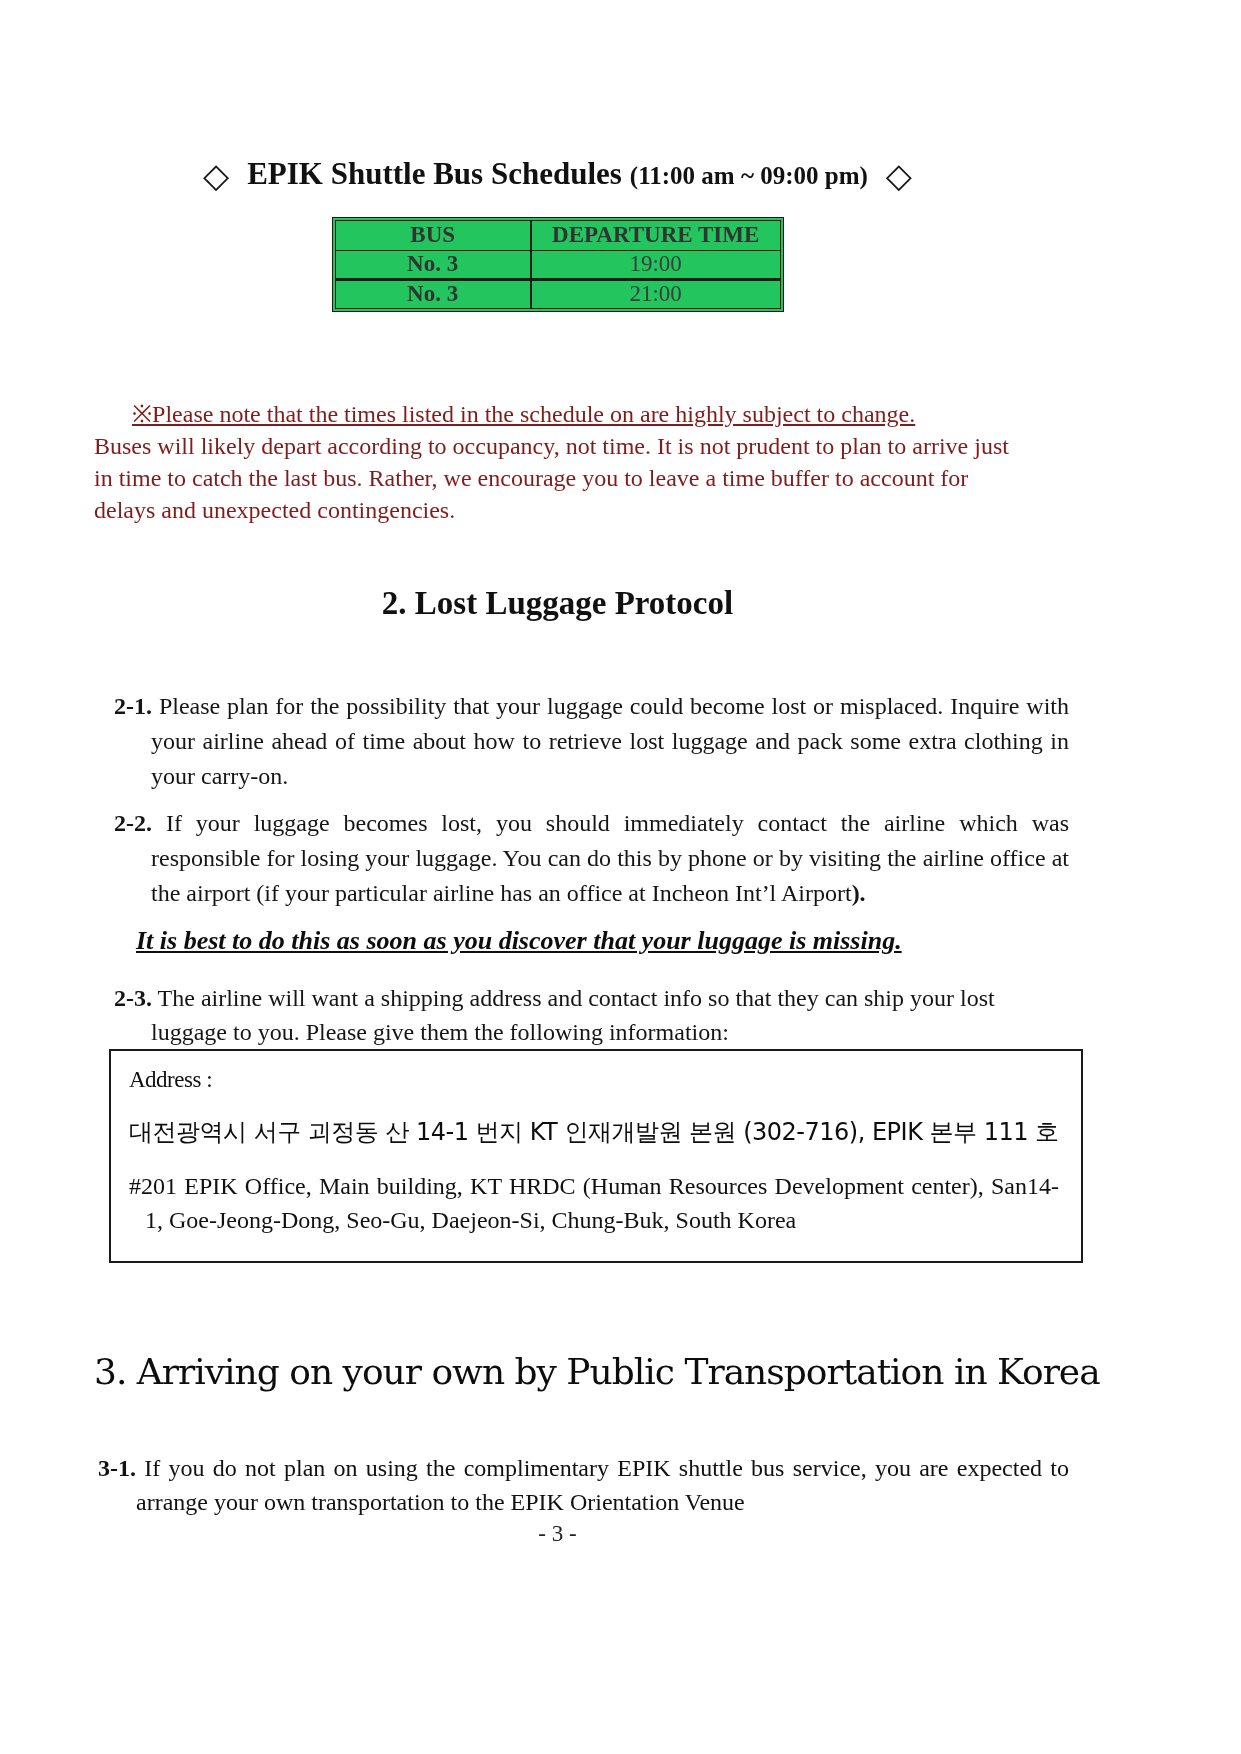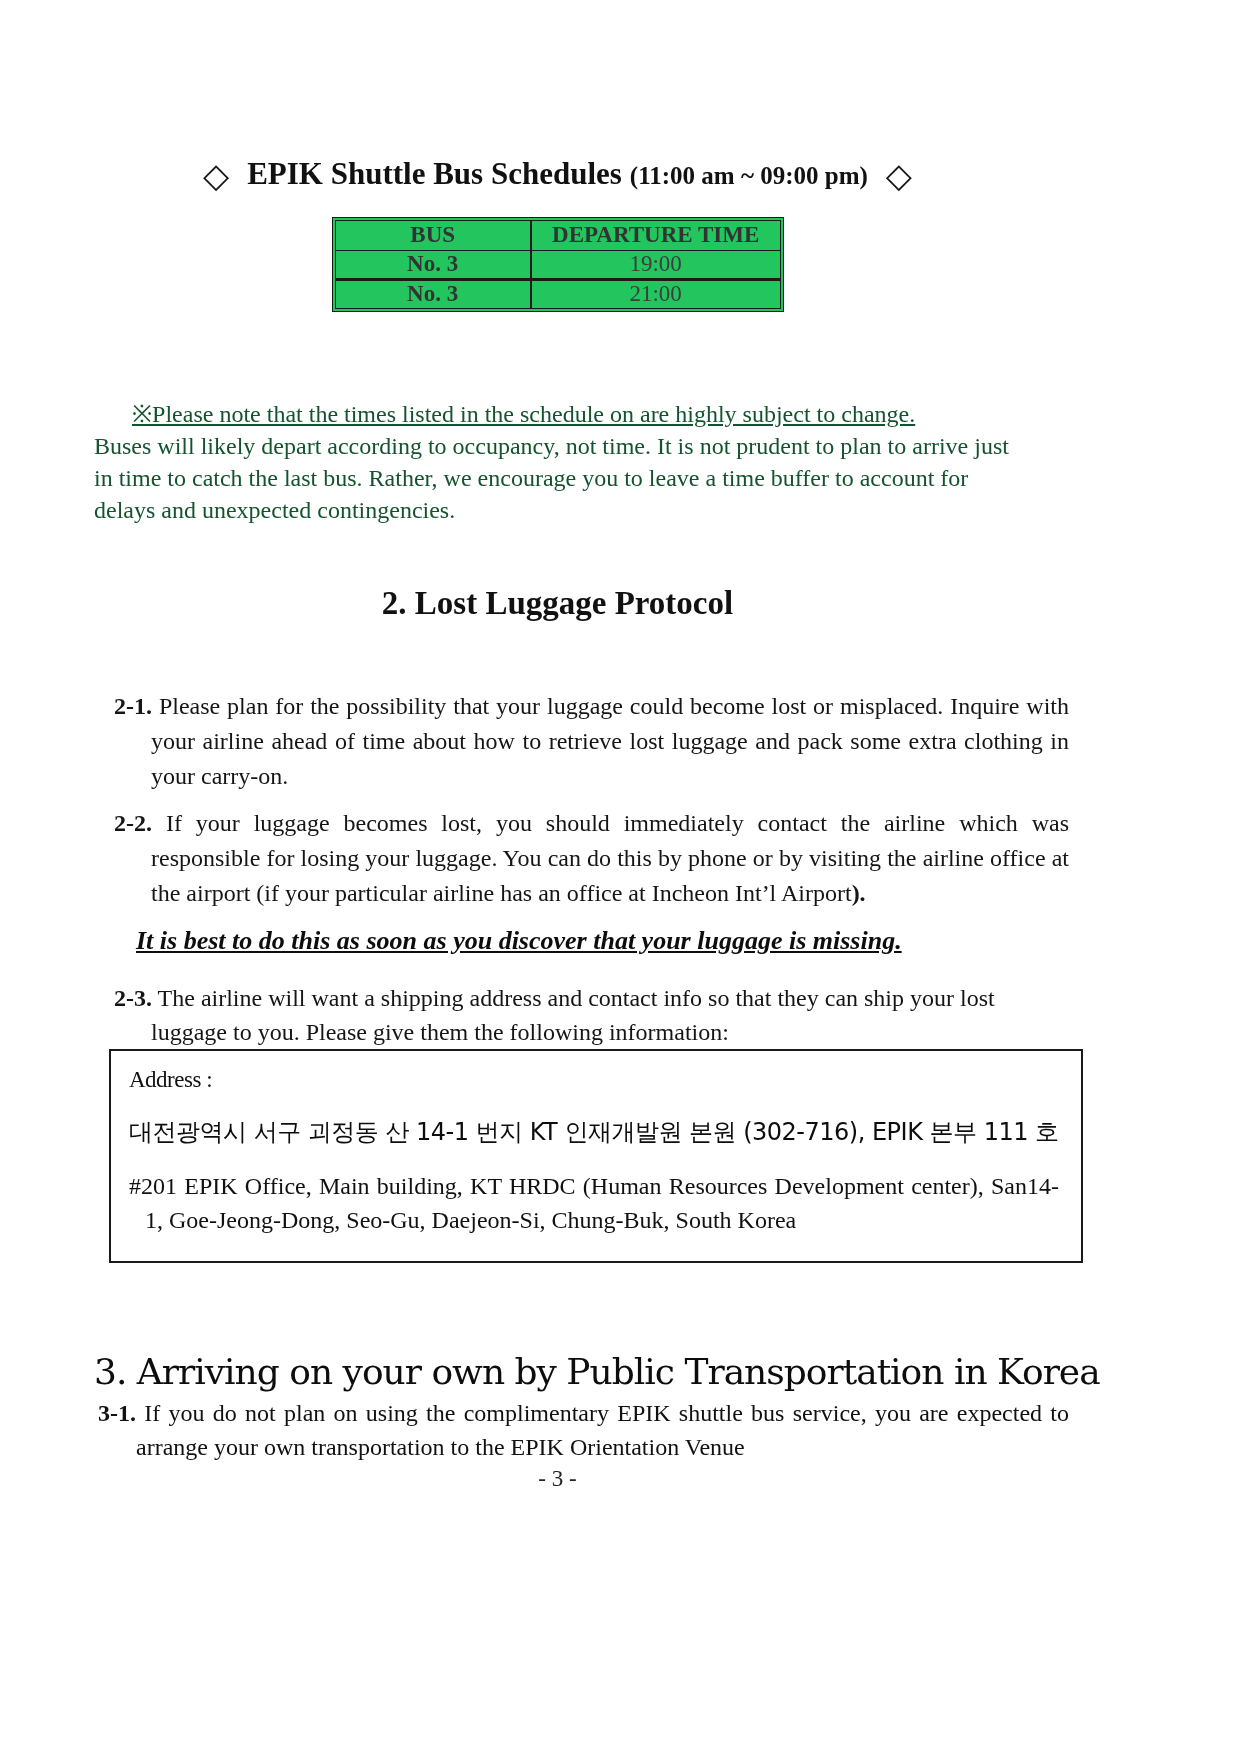--- a/index.html
+++ b/index.html
@@ -39,21 +39,21 @@
     border-bottom: 1px solid #1a1a1a;
   }
   .bus-table td { color: #3d3d3d; border-bottom: 3px solid #1a1a1a; }
   .bus-table tr:last-child td { border-bottom: none; }
   .bus-table th:first-child, .bus-table td:first-child {
     width: 44%; border-right: 2px solid #1a1a1a;
   }
   .bus-table td:first-child { font-weight: bold; color: #333; }
 
   
-  .note { margin-top: 86px; font-size: 24px; line-height: 32px; color: #14532d; }
+  .note { margin-top: 86px; font-size: 24px; line-height: 32px; color: #7f1d1d; }
   .note-l1 { display: block; text-indent: 38px; text-decoration: underline; }
 
   
   .h2 { margin-top: 55px; text-align: center; font-size: 33px; font-weight: bold; line-height: 44px; }
 
   
   .item {
     margin-left: 20px; width: 955px;
     padding-left: 37px; text-indent: -37px;
     text-align: justify;
@@ -95,21 +95,21 @@
   
   .h3 {
     margin-top: 85px; 
     font-family: "DejaVu Serif", serif;
     font-size: 36px; font-weight: normal; line-height: 48px;
     color: #0d0d0d; letter-spacing: -1px; white-space: nowrap;
   }
 
   
   .item-3-1 {
-    margin-left: 4px; width: 971px;
+    margin-top: 55px; margin-left: 4px; width: 971px;
     padding-left: 38px; text-indent: -38px;
     text-align: justify; font-size: 24px; line-height: 34px;
   }
   .item-3-1 .num { font-weight: bold; }
 
   .page-num { margin-top: 2px; text-align: center; font-size: 23px; color: #222; }
 </style>
 </head>
 <body>
 

